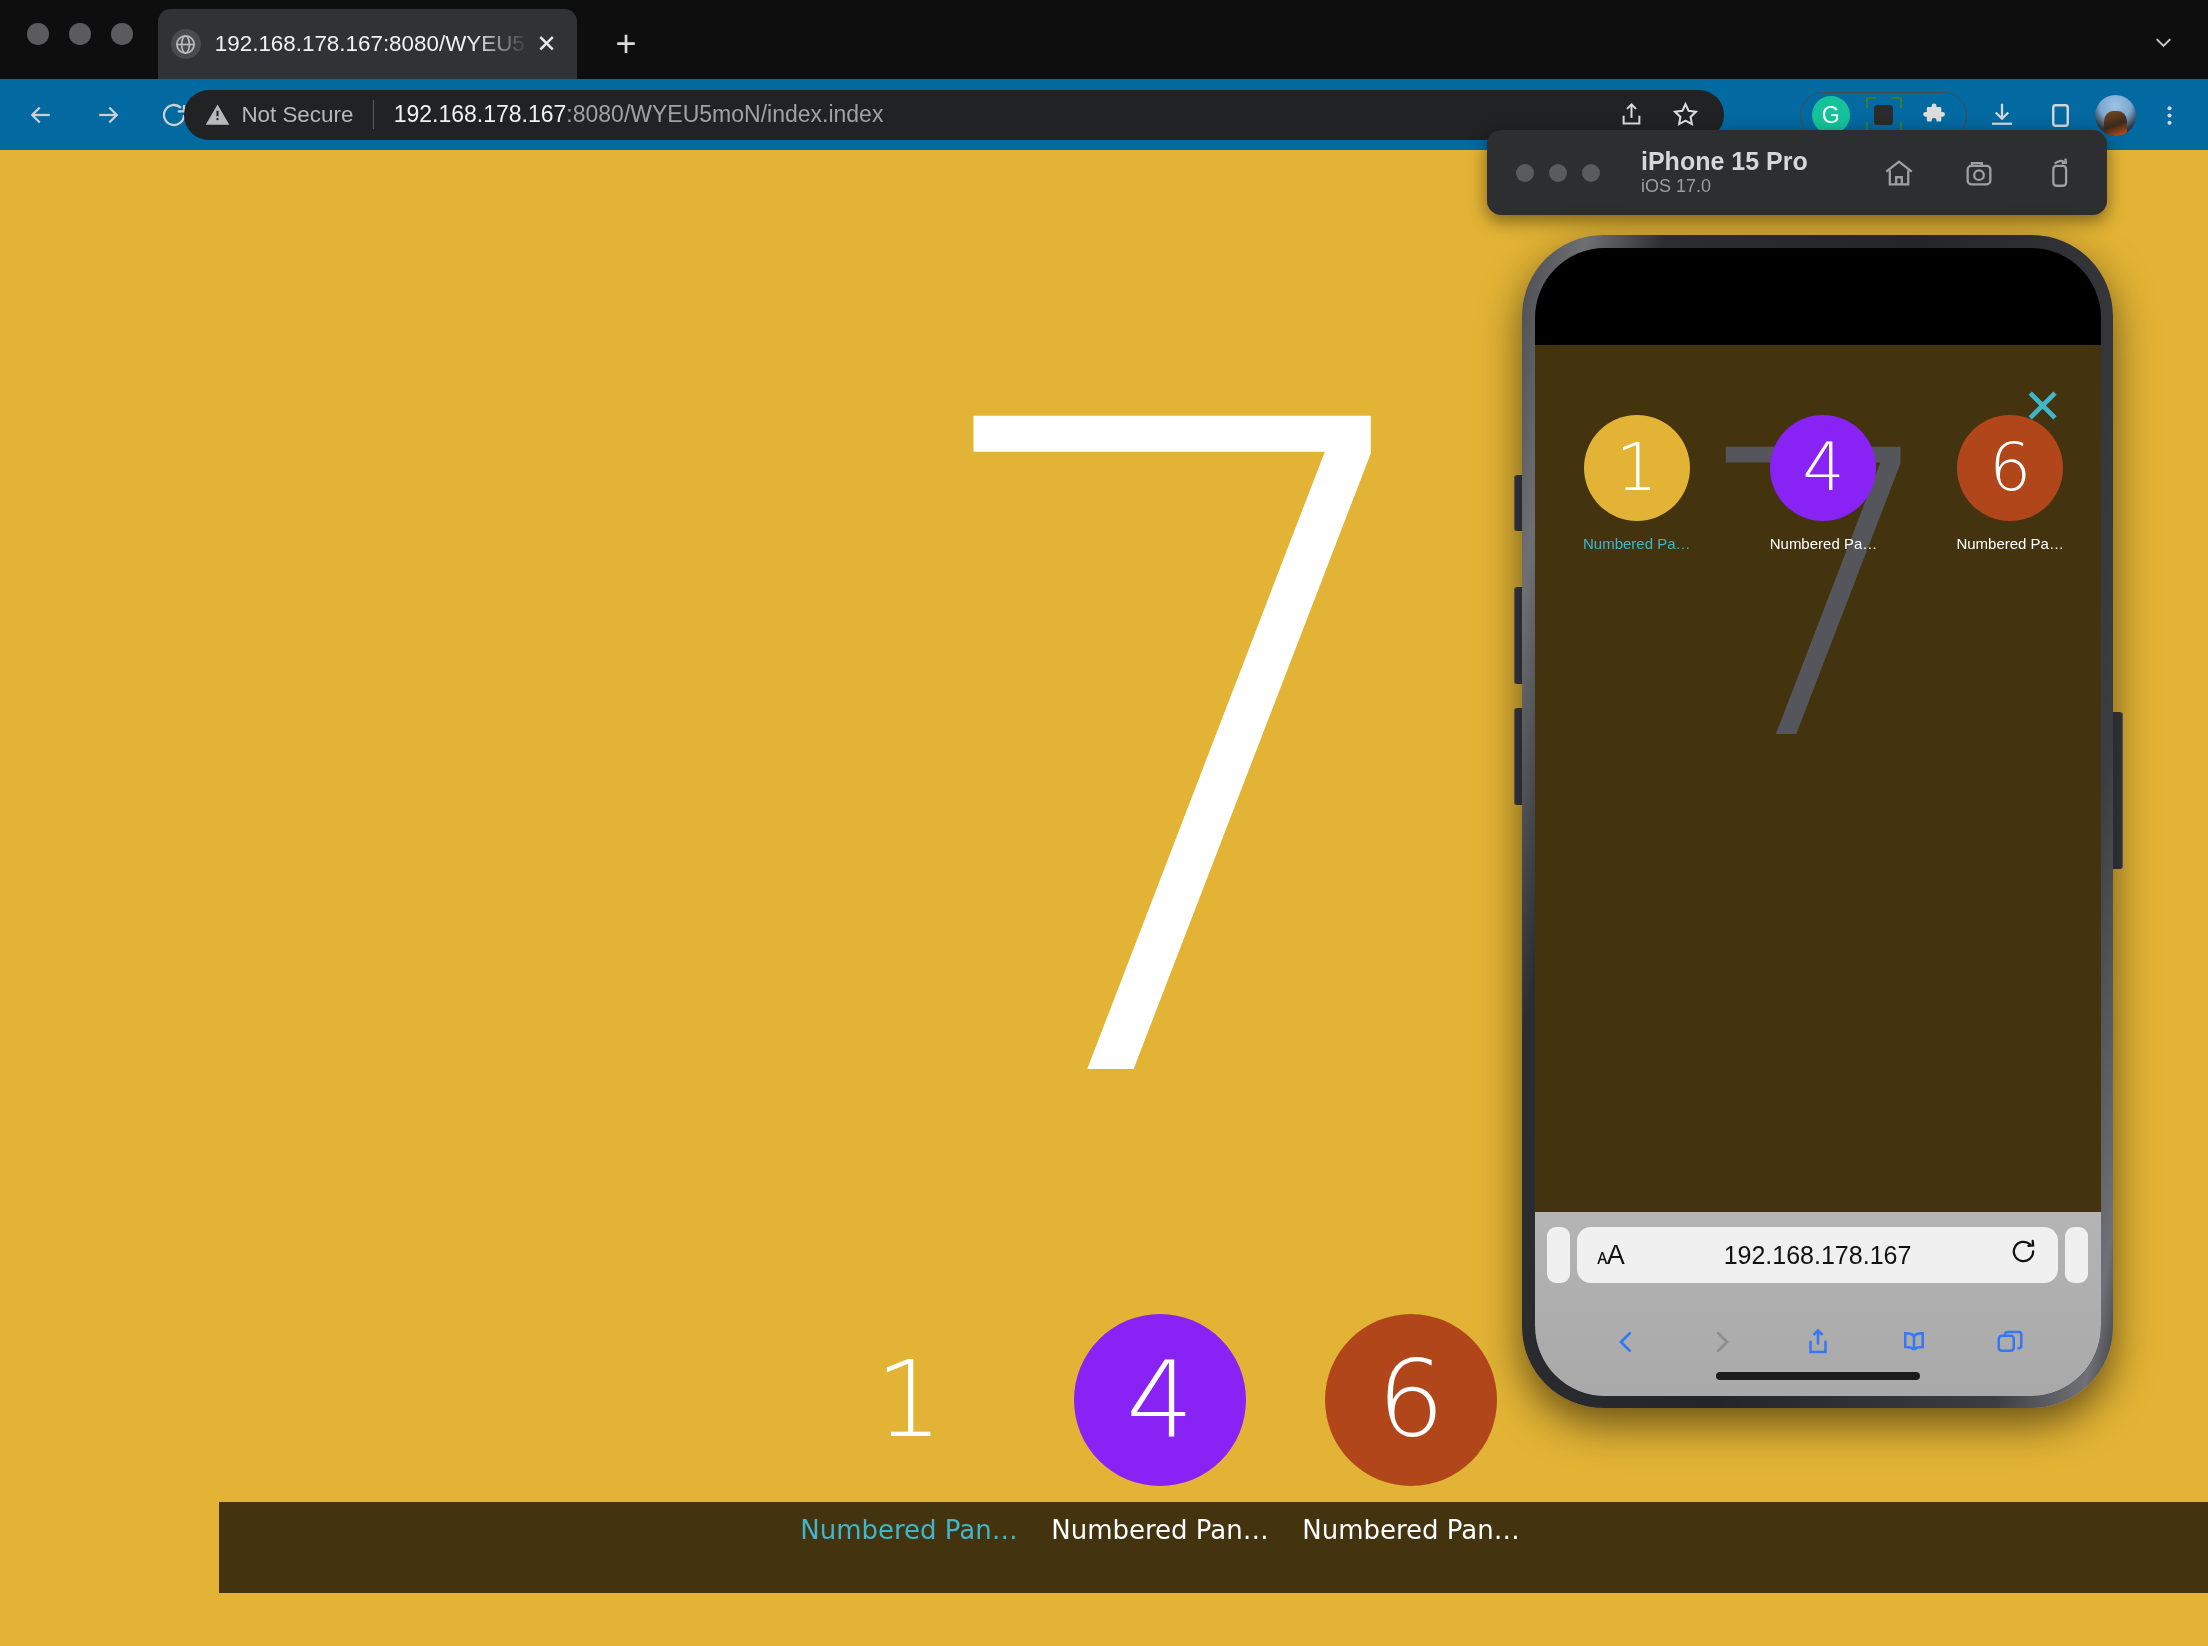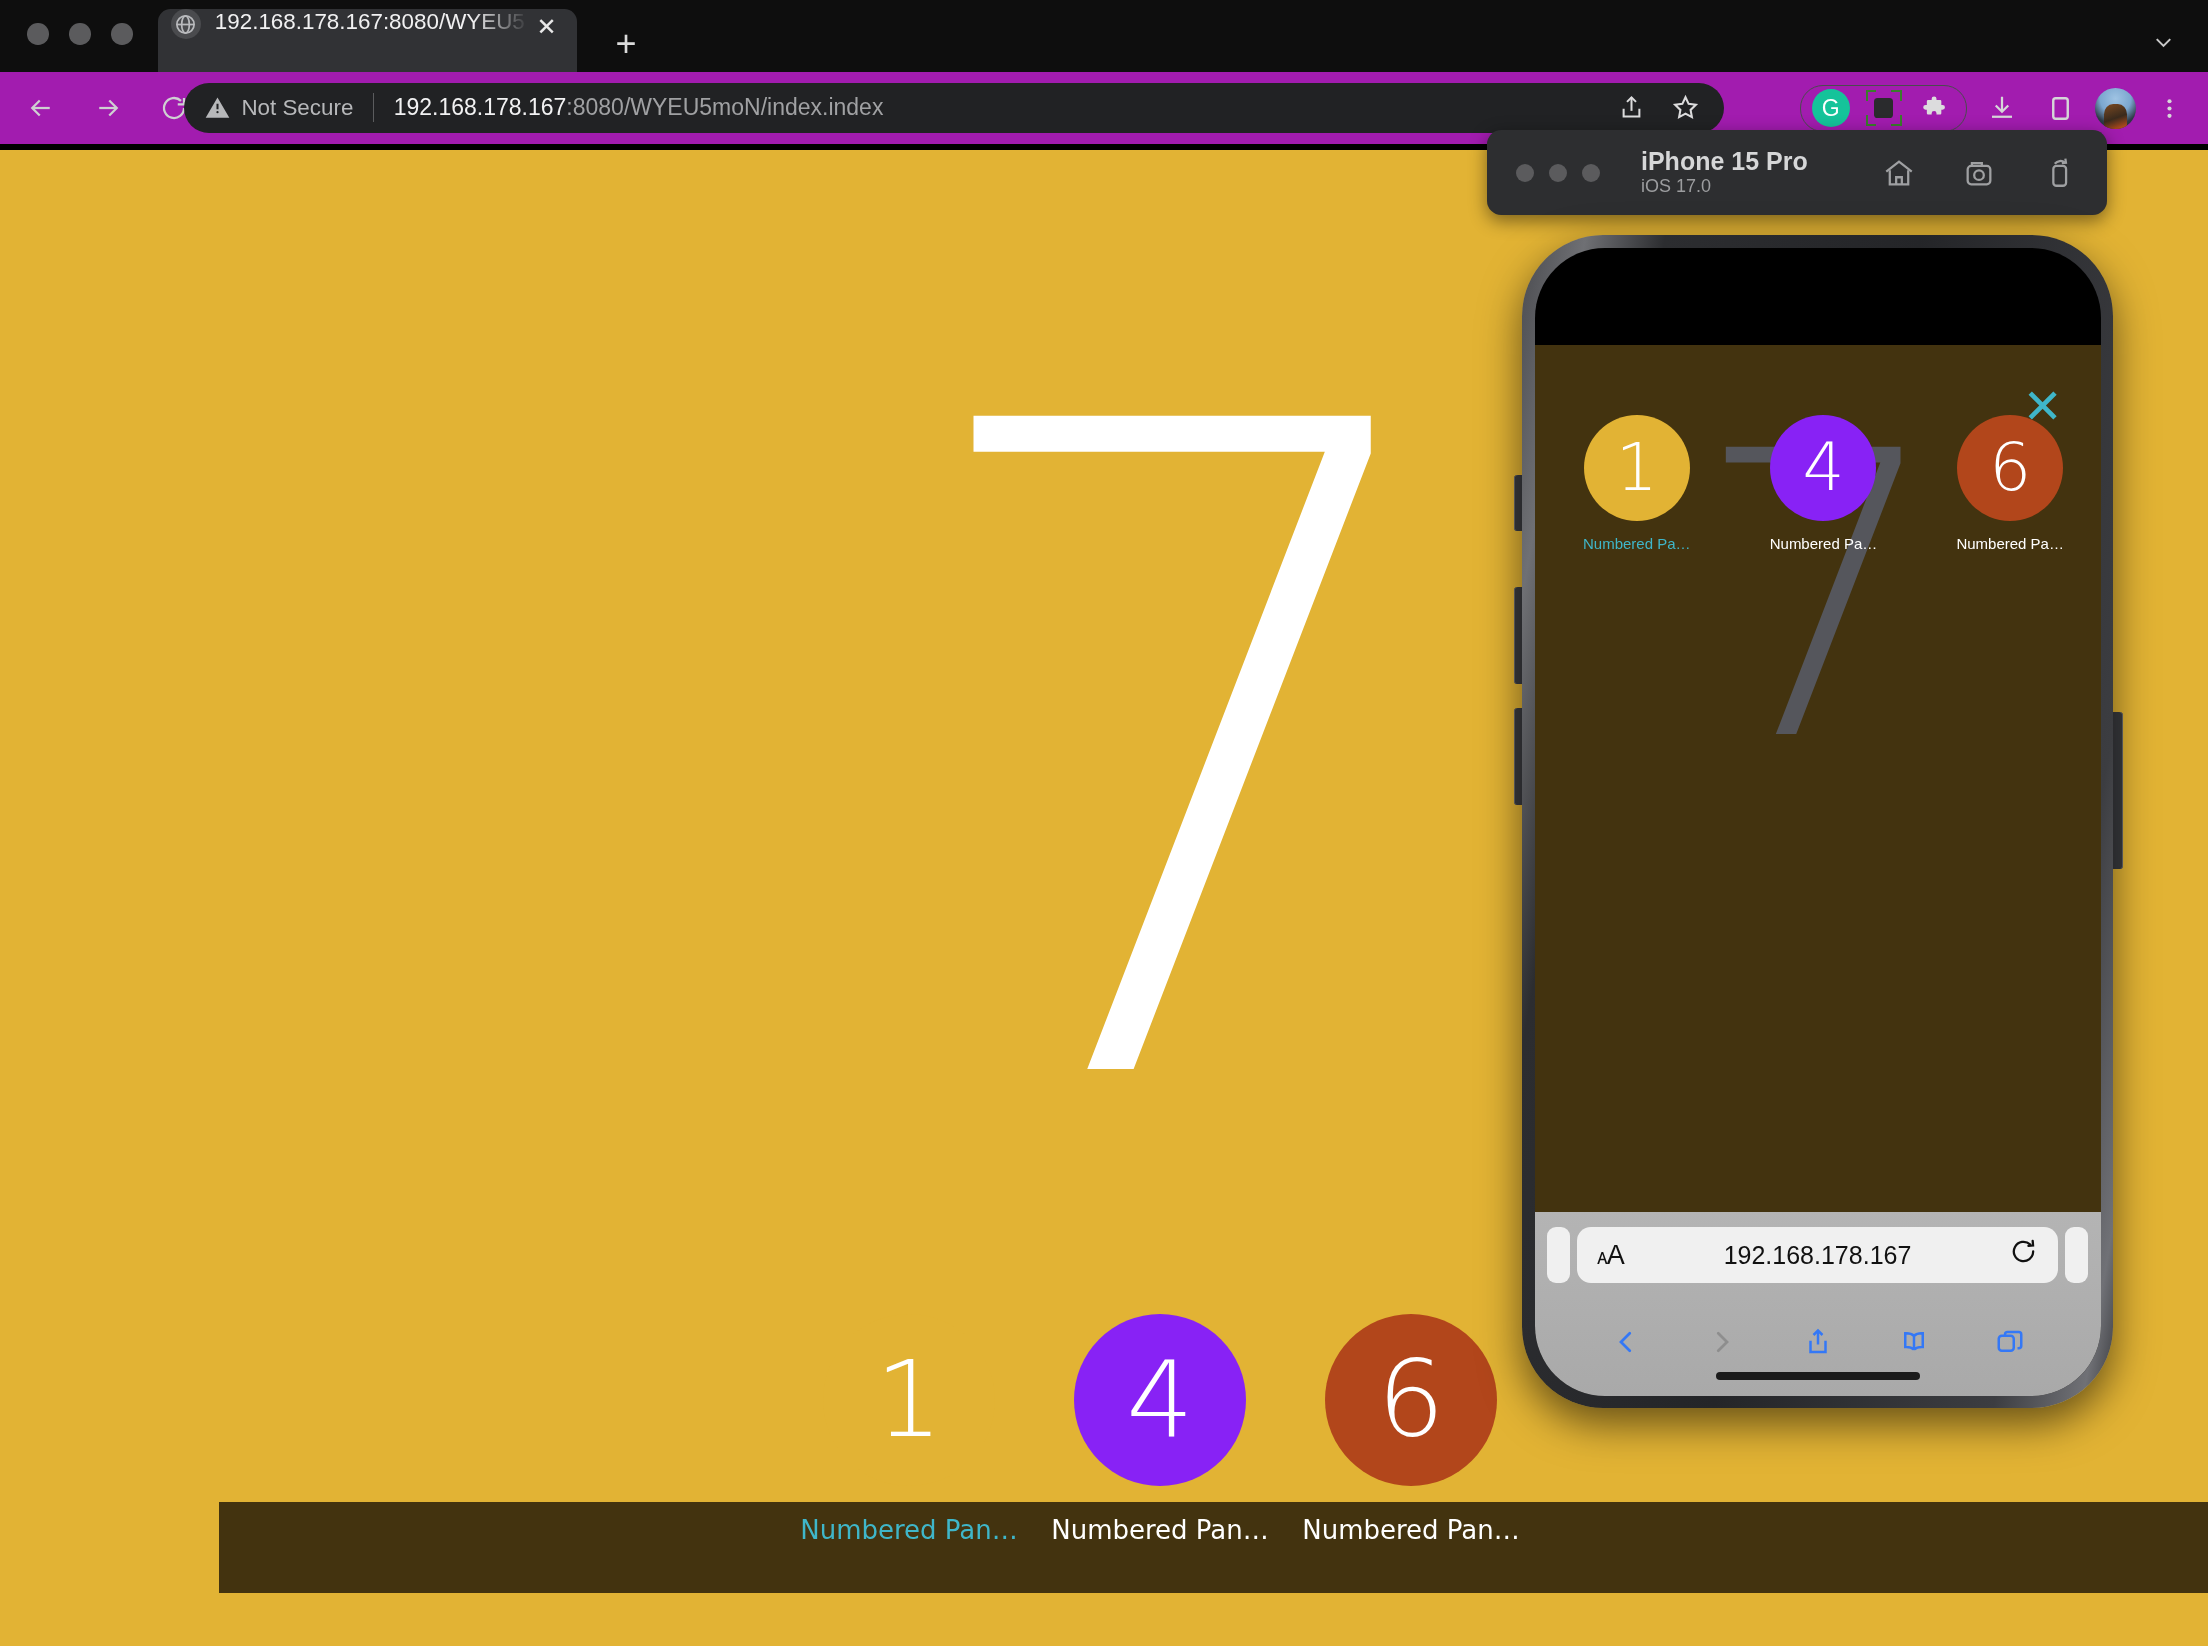--- a/index.html
+++ b/index.html
@@ -14,21 +14,21 @@
   
   .tabstrip {
     position: absolute; left: 0; top: 0; width: 2209px; height: 79px;
     background: #0e0e0e;
   }
   .traffic { position: absolute; left: 27px; top: 23px; display: flex; gap: 20.6px; }
   .tl { width: 21.5px; height: 21.5px; border-radius: 50%; background: #5b5b5d; }
   .tab {
     position: absolute; left: 158px; top: 9px; width: 419px; height: 70px;
     background: #313235; border-radius: 12.5px 12.5px 0 0;
-    display: flex; align-items: flex-start; padding: 0 12.5px;
+    display: flex; align-items: center; padding: 0 12.5px;
   }
   .tab-fav {
     width: 30px; height: 30px; border-radius: 50%;
     background: #4a4b4e; margin-right: 14.3px; flex: 0 0 auto;
     display: flex; align-items: center; justify-content: center;
     color: #b9babd; font-size: 19.7px; line-height: 1;
   }
   .tab-title {
     flex: 1 1 auto; color: #f1f1f2; font-size: 22.4px; white-space: nowrap;
     overflow: hidden; position: relative;
@@ -43,22 +43,22 @@
     position: absolute; left: 602px; top: 19.7px; width: 48px; height: 48px;
     color: #dadada; font-size: 36px; font-weight: 300;
     display: flex; align-items: center; justify-content: center;
   }
   .tabstrip-chevron {
     position: absolute; right: 23px; top: 19.7px; width: 45px; height: 45px;
     color: #c9c9c9; display: flex; align-items: center; justify-content: center;
   }
 
   .toolbar {
-    position: absolute; left: 0; top: 72px; width: 2209px; height: 72px;
-    background: #a21caf; display: flex; align-items: center;
+    position: absolute; left: 0; top: 79px; width: 2209px; height: 72px;
+    background: #0369a1; display: flex; align-items: center;
   }
   .nav-btn {
     width: 54px; height: 54px; margin-left: 12.5px; color: #cfd0d2;
     display: flex; align-items: center; justify-content: center; flex: 0 0 auto;
   }
   .nav-btn:first-child { margin-left: 14.3px; }
   .omnibox {
     position: absolute; left: 184px; top: 10.7px; width: 1540px; height: 50px;
     background: #212224; border-radius: 25px; display: flex; align-items: center;
     padding: 0 19.7px;

